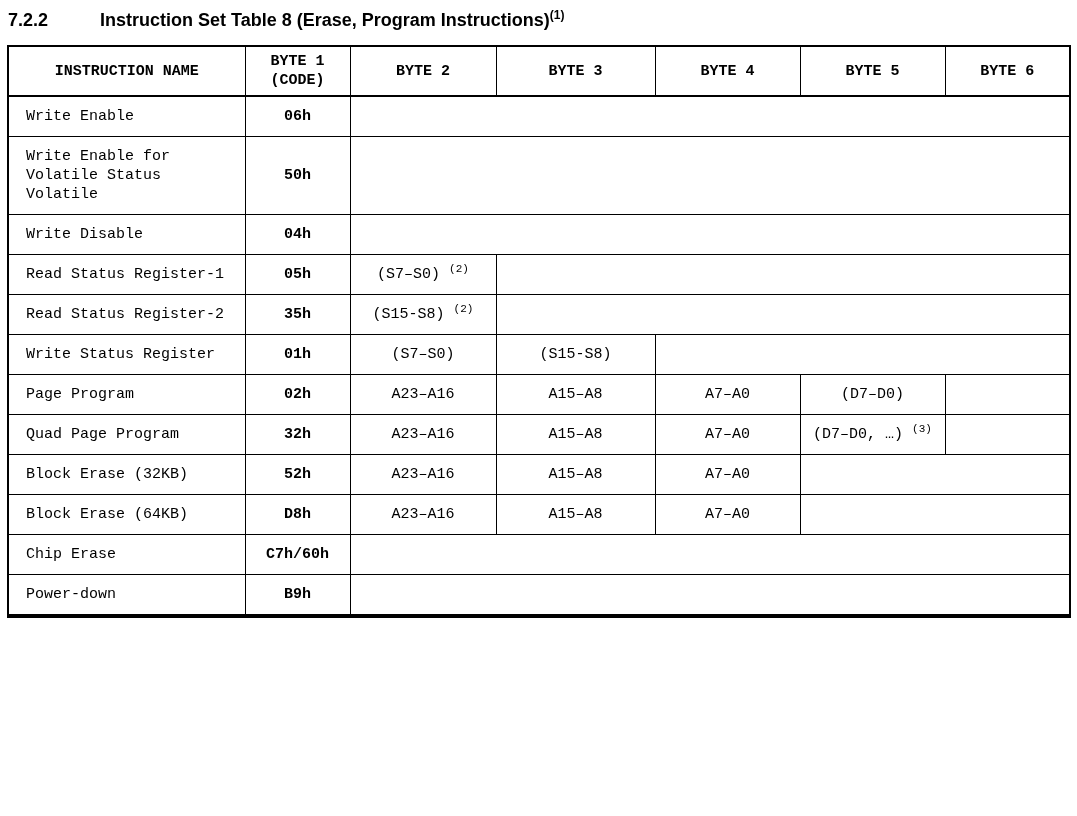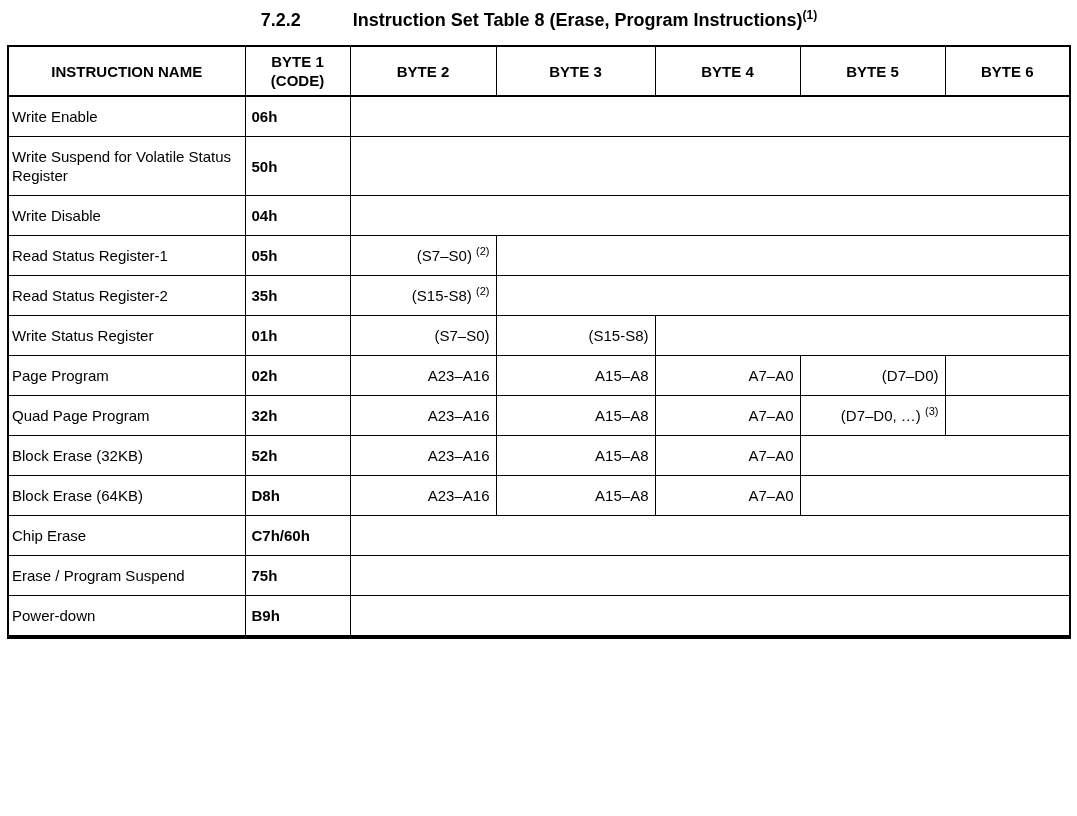--- a/index.html
+++ b/index.html
@@ -4,46 +4,46 @@
 <style>
   html, body { margin:0; padding:0; background:#ffffff; }
   .page {
     width:1077px; height:816px; background:#ffffff; box-sizing:border-box;
     padding:6px 7px 0 7px; color:#000;
     font-family:"Liberation Sans", sans-serif;
   }
   .heading {
     display:flex; align-items:baseline;
     font-weight:bold; font-size:18px; line-height:24px;
-    margin:2px 0 13px 1px; white-space:nowrap;justify-content:center;
+    margin:2px 0 13px 1px; white-space:nowrap;
   }
   .heading .num { min-width:92px; }
   .heading sup { font-size:12px; vertical-align:super; line-height:0; }
 
   table.inst {
     border-collapse:collapse; table-layout:fixed;
     width:1062px;
-    border:2px solid #000; border-bottom-width:4px;
+    border:2px solid #000; border-bottom-width:4px;font-family:Liberation Mono, monospace;
   }
   col.c0{width:237px} col.c1{width:105px} col.c2{width:146px}
   col.c3{width:159px} col.c4{width:145px} col.c5{width:145px} col.c6{width:125px}
 
   .inst th, .inst td {
     border:1px solid #000; color:#000;
     font-size:15px; line-height:19px; vertical-align:middle;
     box-sizing:border-box; overflow:hidden;
   }
   .inst th {
     font-weight:bold; text-align:center; height:50px; padding:4px 4px;
     border-bottom-width:2px;
   }
   .inst td { padding:10px 6px; }
-  .inst td.name { text-align:left; padding-left:3px; padding-right:6px; }
-  .inst td.code { font-weight:bold; }
-  .inst td.byte { text-align:right; }
+  .inst td.name { text-align:left; padding-left:17px; padding-right:6px; }
+  .inst td.code { text-align:center; font-weight:bold; }
+  .inst td.byte { text-align:center; }
   .inst sup { font-size:11px; vertical-align:super; line-height:0; }
 </style>
 </head>
 <body>
 
 <div class="page">
 
   <div class="heading">
     <span class="num">7.2.2</span>
     <span><span>Instruction Set Table 8 (Erase, Program Instructions)</span><sup>(1)</sup></span>
@@ -73,21 +73,21 @@
         <th>BYTE 6</th>
       </tr>
     </thead>
     <tbody>
         <tr>
           <td class="name"><span>Write Enable</span></td>
           <td class="code">06h</td>
           <td class="byte" colspan="5"></td>
         </tr>
         <tr>
-          <td class="name"><span>Write Suspend for Volatile Status Register</span></td>
+          <td class="name"><span>Write Enable for Volatile Status Volatile</span></td>
           <td class="code">50h</td>
           <td class="byte" colspan="5"></td>
         </tr>
         <tr>
           <td class="name"><span>Write Disable</span></td>
           <td class="code">04h</td>
           <td class="byte" colspan="5"></td>
         </tr>
         <tr>
           <td class="name"><span>Read Status Register-1</span></td>
@@ -141,25 +141,20 @@
           <td class="byte"><span>A15–A8</span></td>
           <td class="byte"><span>A7–A0</span></td>
           <td class="byte" colspan="2"></td>
         </tr>
         <tr>
           <td class="name"><span>Chip Erase</span></td>
           <td class="code">C7h/60h</td>
           <td class="byte" colspan="5"></td>
         </tr>
         <tr>
-          <td class="name"><span>Erase / Program Suspend</span></td>
-          <td class="code">75h</td>
-          <td class="byte" colspan="5"></td>
-        </tr>
-        <tr>
           <td class="name"><span>Power-down</span></td>
           <td class="code">B9h</td>
           <td class="byte" colspan="5"></td>
         </tr>
       </tbody>
   </table>
 
 </div>
 
 </body></html>

